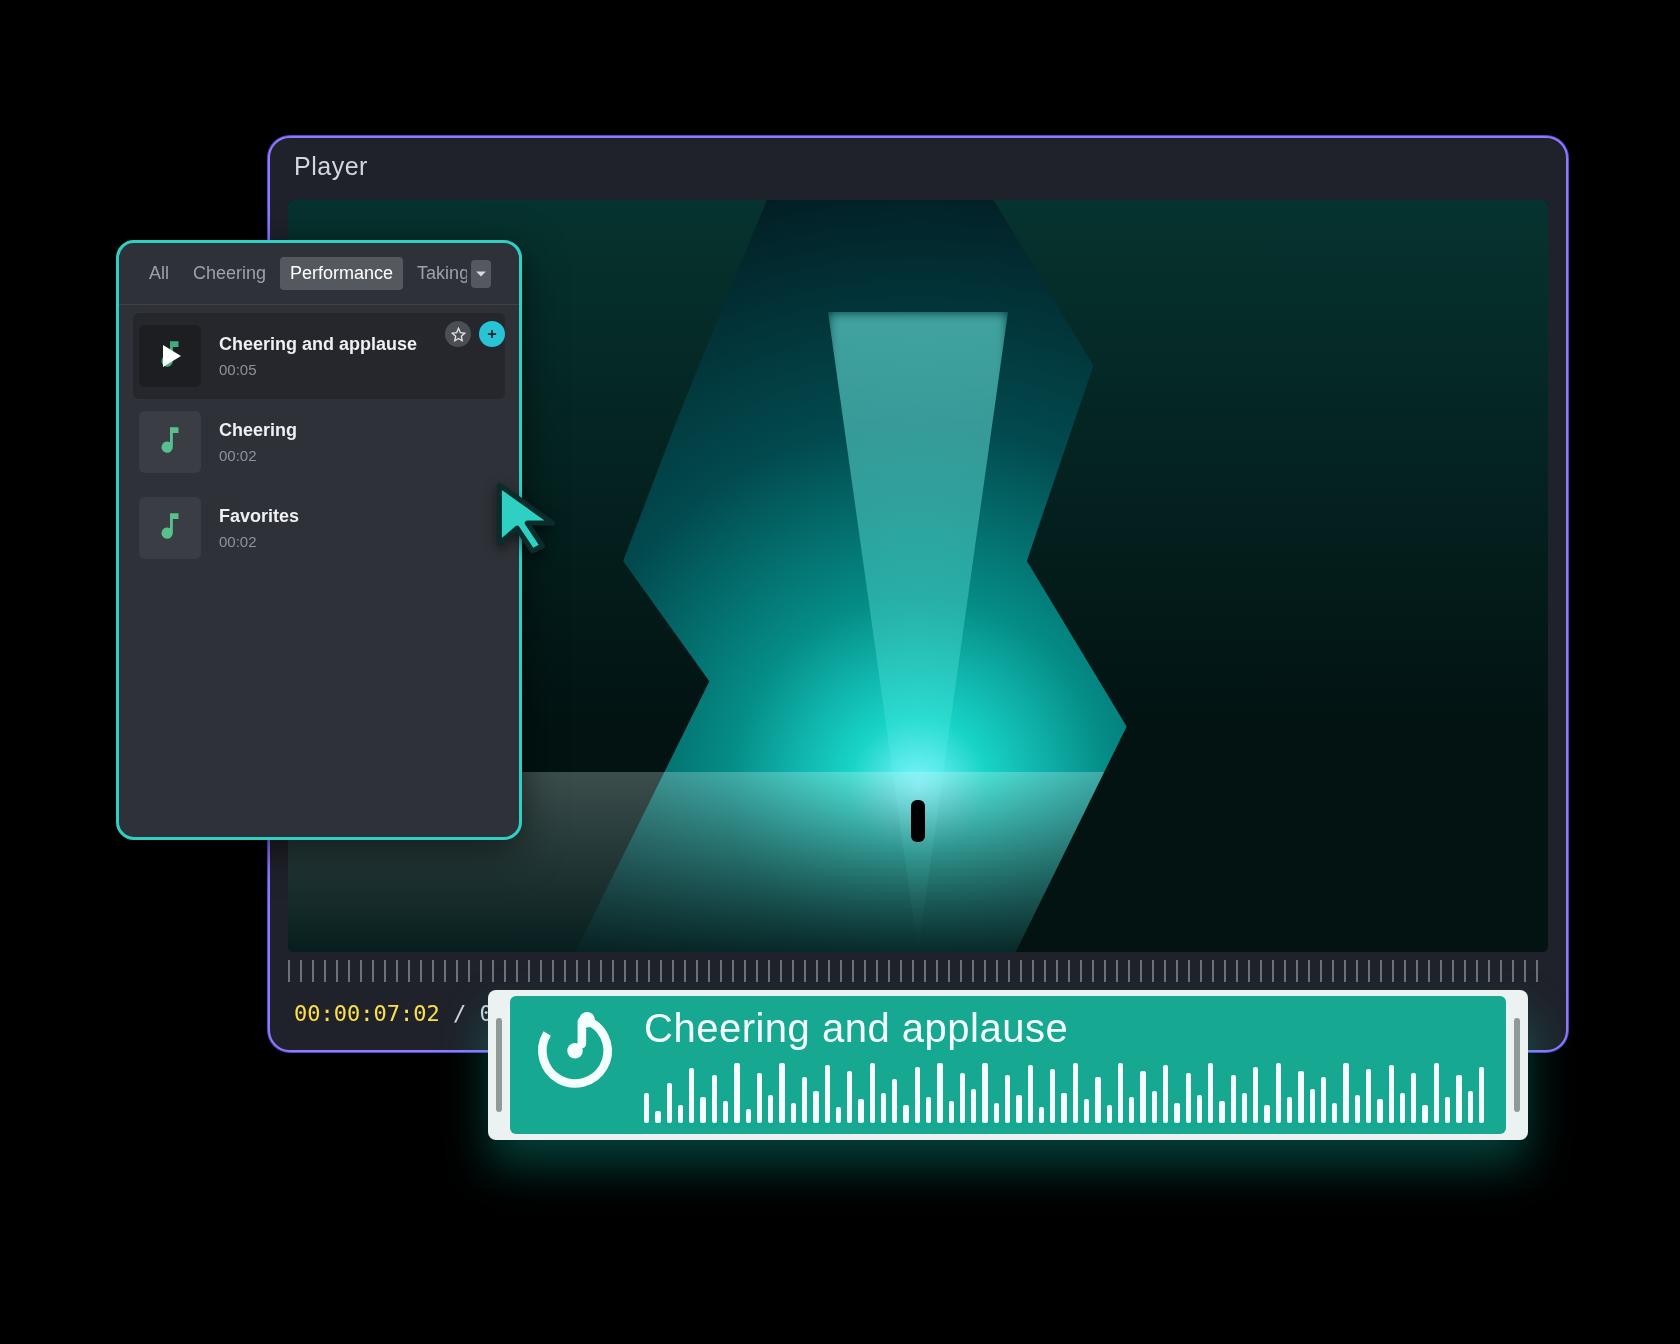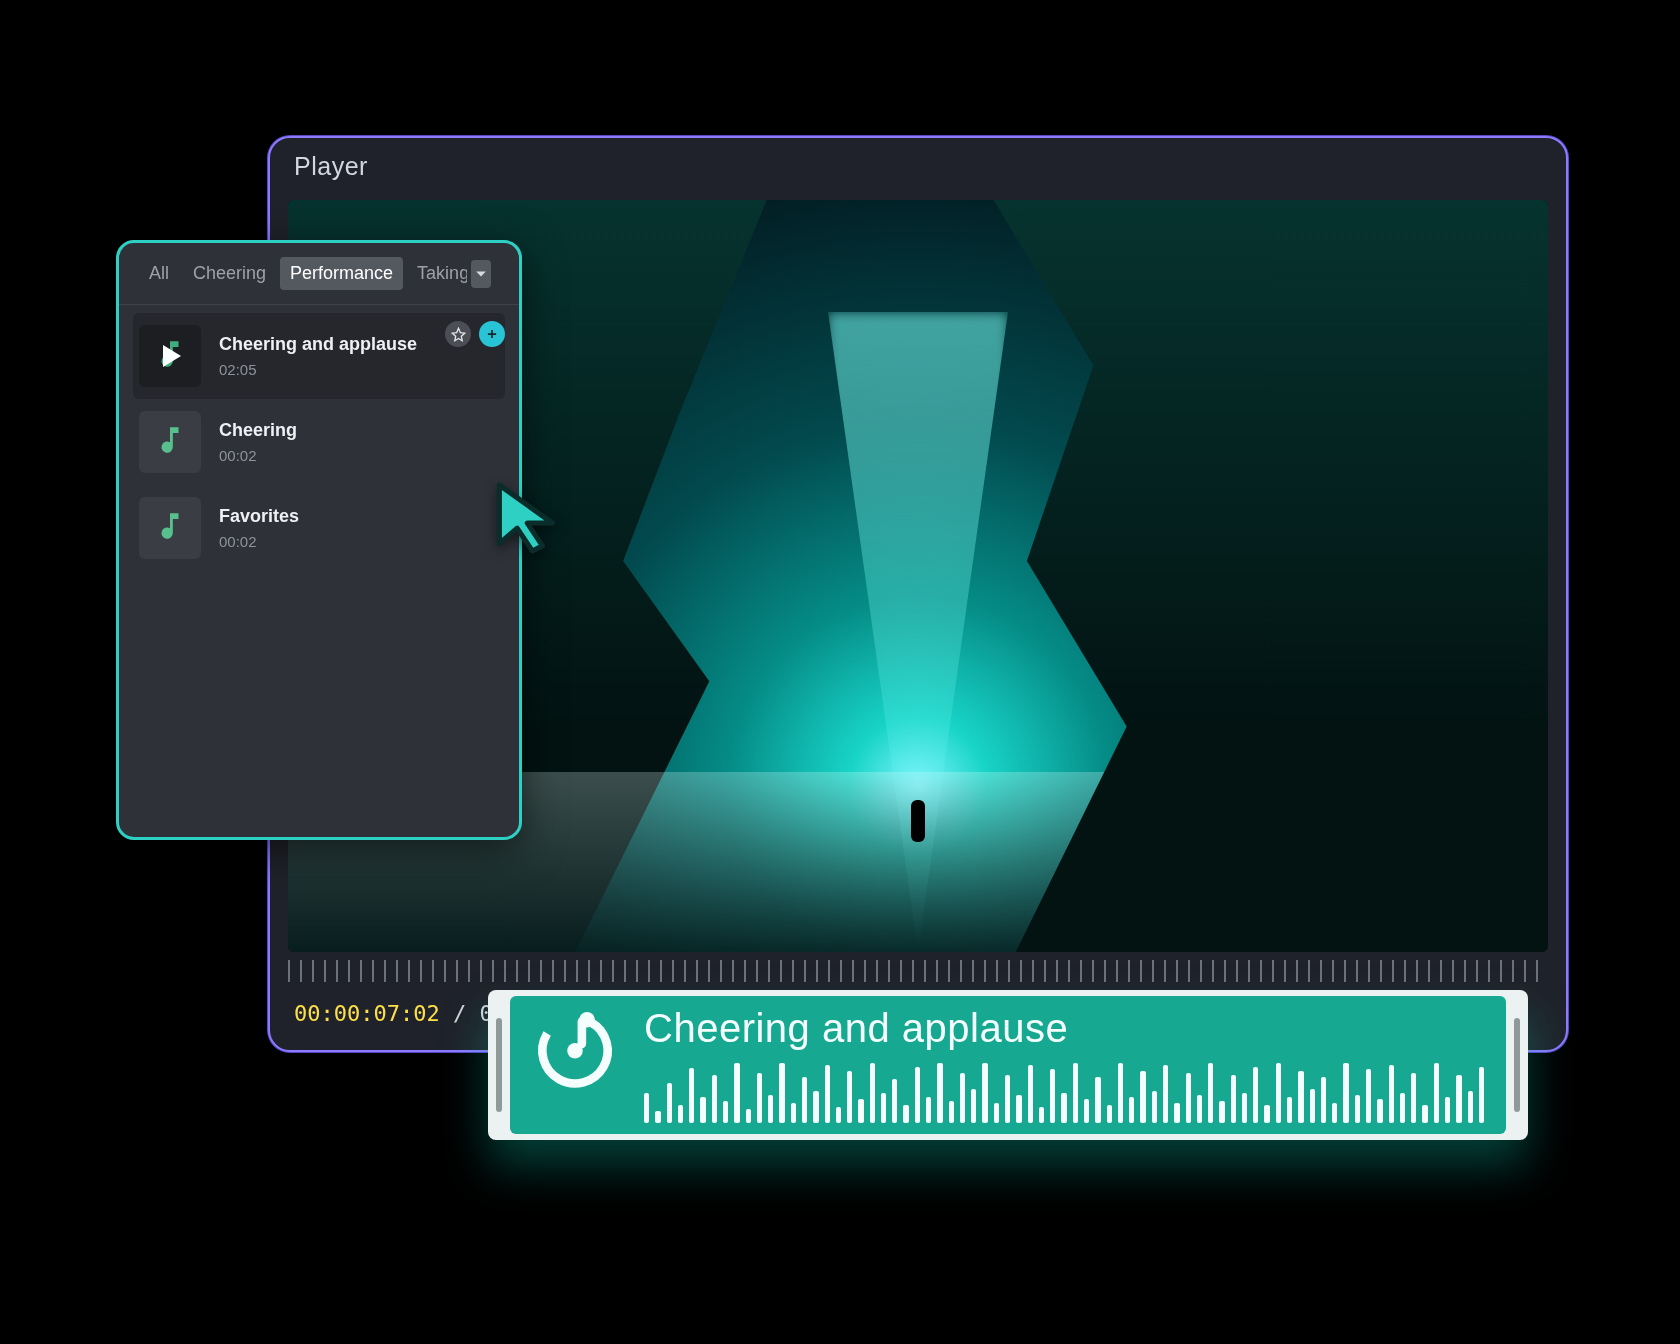--- a/index.html
+++ b/index.html
@@ -115,21 +115,21 @@
         <div class="thumb">
           <span class="note">
             <svg viewBox="0 0 24 24">
                 <path fill="#3fae7e" d="M12 3v10.55A4 4 0 1 0 14 17V7h4V3z"></path>
               </svg>
           </span>
           <span class="play-overlay"></span>
         </div>
         <div class="meta">
           <div class="name">Cheering and applause</div>
-          <div class="dur">02:05</div>
+          <div class="dur">00:05</div>
         </div>
         <div class="row-actions">
           <div class="starbtn">
             <svg viewBox="0 0 24 24">
                 <path d="M12 2l2.9 6.9L22 10l-5.5 4.8L18 22l-6-3.6L6 22l1.5-7.2L2 10l7.1-1.1z"></path>
               </svg>
           </div>
           <div class="addbtn">
             <svg viewBox="0 0 24 24">
                 <path d="M12 5v14M5 12h14" fill="none"></path>

